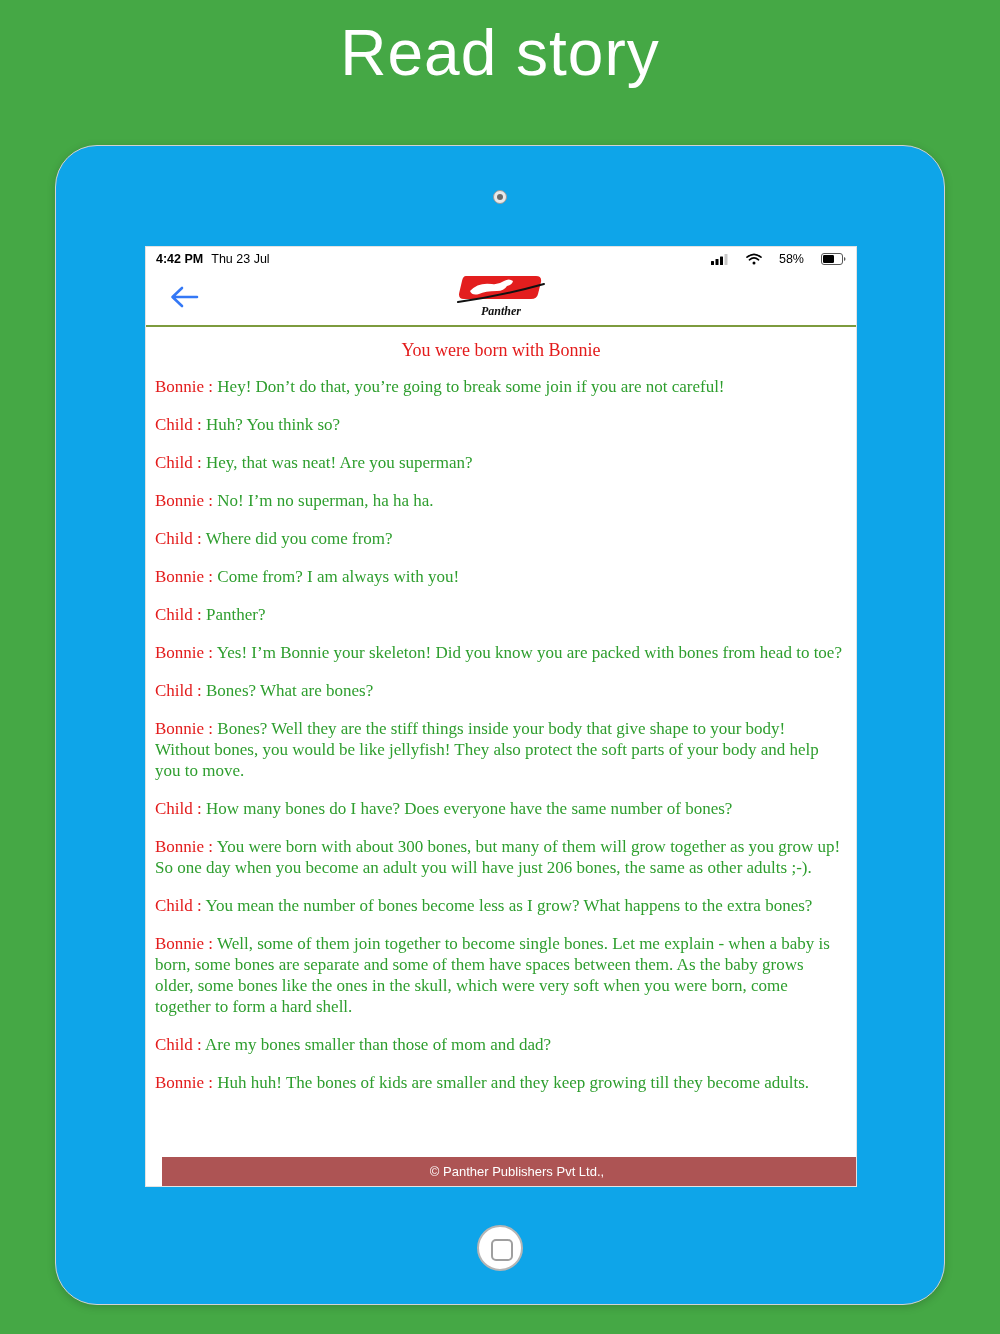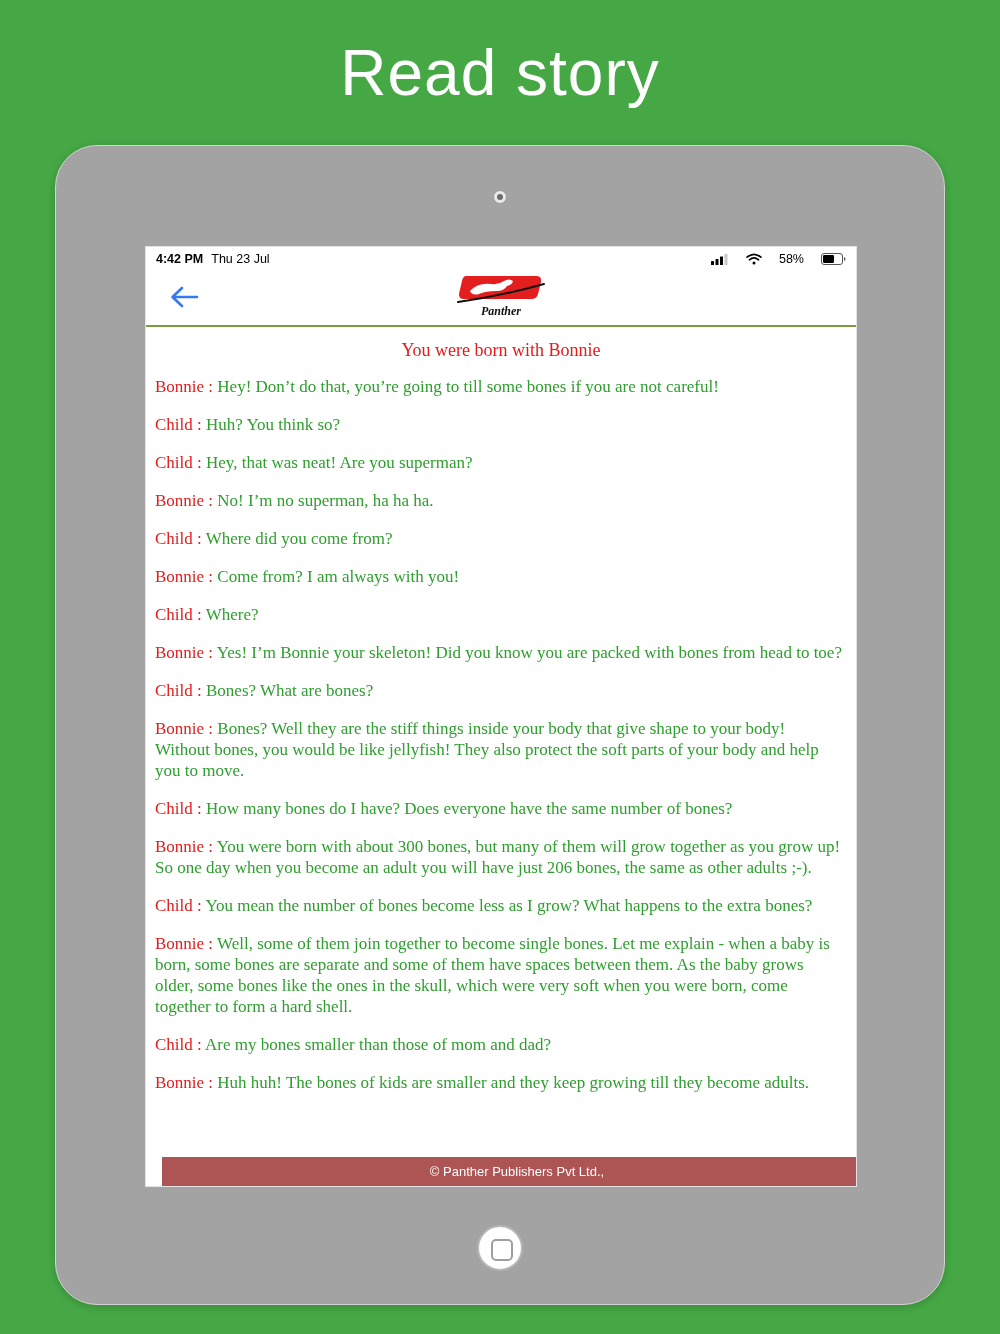--- a/index.html
+++ b/index.html
@@ -9,30 +9,30 @@
     font-family:"Liberation Sans", sans-serif;
     position:relative;
     overflow:hidden;
   }
 
   .page-title {
     text-align:center;
     color:#ffffff;
     font-size:64px;
     font-weight:400;
-    padding-top:36px;
+    padding-top:16px;
     letter-spacing:1px;
   }
 
   
   .ipad {
     position:absolute;
     left:55px; top:145px;
     width:890px; height:1160px;
-    background:#a3a3a3;
+    background:#0ea5e9;
     border:1px solid #d2d2d2;
     border-radius:42px;
     box-shadow:0 2px 8px rgba(0,0,0,0.18);
   }
   .camera {
     position:absolute;
     left:50%; top:44px;
     width:14px; height:14px;
     margin-left:-7px;
     border-radius:50%;
@@ -196,27 +196,27 @@
           <path d="M14 19 q8 -9 22 -7 q6 1 12 -3 q5 -3 9 0 q-1 4 -6 5 q-3 5 -10 5 q-12 0 -18 3 q-7 2 -9 -3 z" fill="#ffffff"></path>
           <path d="M2 30 Q 45 24 88 12" fill="none" stroke="#111" stroke-width="2" stroke-linecap="round"></path>
           <text x="45" y="43" text-anchor="middle" font-family="Liberation Serif, serif" font-style="italic" font-weight="bold" font-size="12" fill="#111">Panther</text>
         </svg>
       </span>
     </div>
 
     <div class="story-title">You were born with Bonnie</div>
 
     <div class="dialogue">
-        <p class="line"><span class="speaker">Bonnie : </span><span class="text">Hey! Don’t do that, you’re going to till some bones if you are not careful!</span></p>
+        <p class="line"><span class="speaker">Bonnie : </span><span class="text">Hey! Don’t do that, you’re going to break some join if you are not careful!</span></p>
         <p class="line"><span class="speaker">Child : </span><span class="text">Huh? You think so?</span></p>
         <p class="line"><span class="speaker">Child : </span><span class="text">Hey, that was neat! Are you superman?</span></p>
         <p class="line"><span class="speaker">Bonnie : </span><span class="text">No! I’m no superman, ha ha ha.</span></p>
         <p class="line"><span class="speaker">Child : </span><span class="text">Where did you come from?</span></p>
         <p class="line"><span class="speaker">Bonnie : </span><span class="text">Come from? I am always with you!</span></p>
-        <p class="line"><span class="speaker">Child : </span><span class="text">Where?</span></p>
+        <p class="line"><span class="speaker">Child : </span><span class="text">Panther?</span></p>
         <p class="line"><span class="speaker">Bonnie : </span><span class="text">Yes! I’m Bonnie your skeleton! Did you know you are packed with bones from head to toe?</span></p>
         <p class="line"><span class="speaker">Child : </span><span class="text">Bones? What are bones?</span></p>
         <p class="line"><span class="speaker">Bonnie : </span><span class="text">Bones? Well they are the stiff things inside your body that give shape to your body! Without bones, you would be like jellyfish! They also protect the soft parts of your body and help you to move.</span></p>
         <p class="line"><span class="speaker">Child : </span><span class="text">How many bones do I have? Does everyone have the same number of bones?</span></p>
         <p class="line"><span class="speaker">Bonnie : </span><span class="text">You were born with about 300 bones, but many of them will grow together as you grow up! So one day when you become an adult you will have just 206 bones, the same as other adults ;-).</span></p>
         <p class="line"><span class="speaker">Child : </span><span class="text">You mean the number of bones become less as I grow? What happens to the extra bones?</span></p>
         <p class="line"><span class="speaker">Bonnie : </span><span class="text">Well, some of them join together to become single bones. Let me explain - when a baby is born, some bones are separate and some of them have spaces between them. As the baby grows older, some bones like the ones in the skull, which were very soft when you were born, come together to form a hard shell.</span></p>
         <p class="line"><span class="speaker">Child : </span><span class="text">Are my bones smaller than those of mom and dad?</span></p>
         <p class="line"><span class="speaker">Bonnie : </span><span class="text">Huh huh! The bones of kids are smaller and they keep growing till they become adults.</span></p>
       </div>

